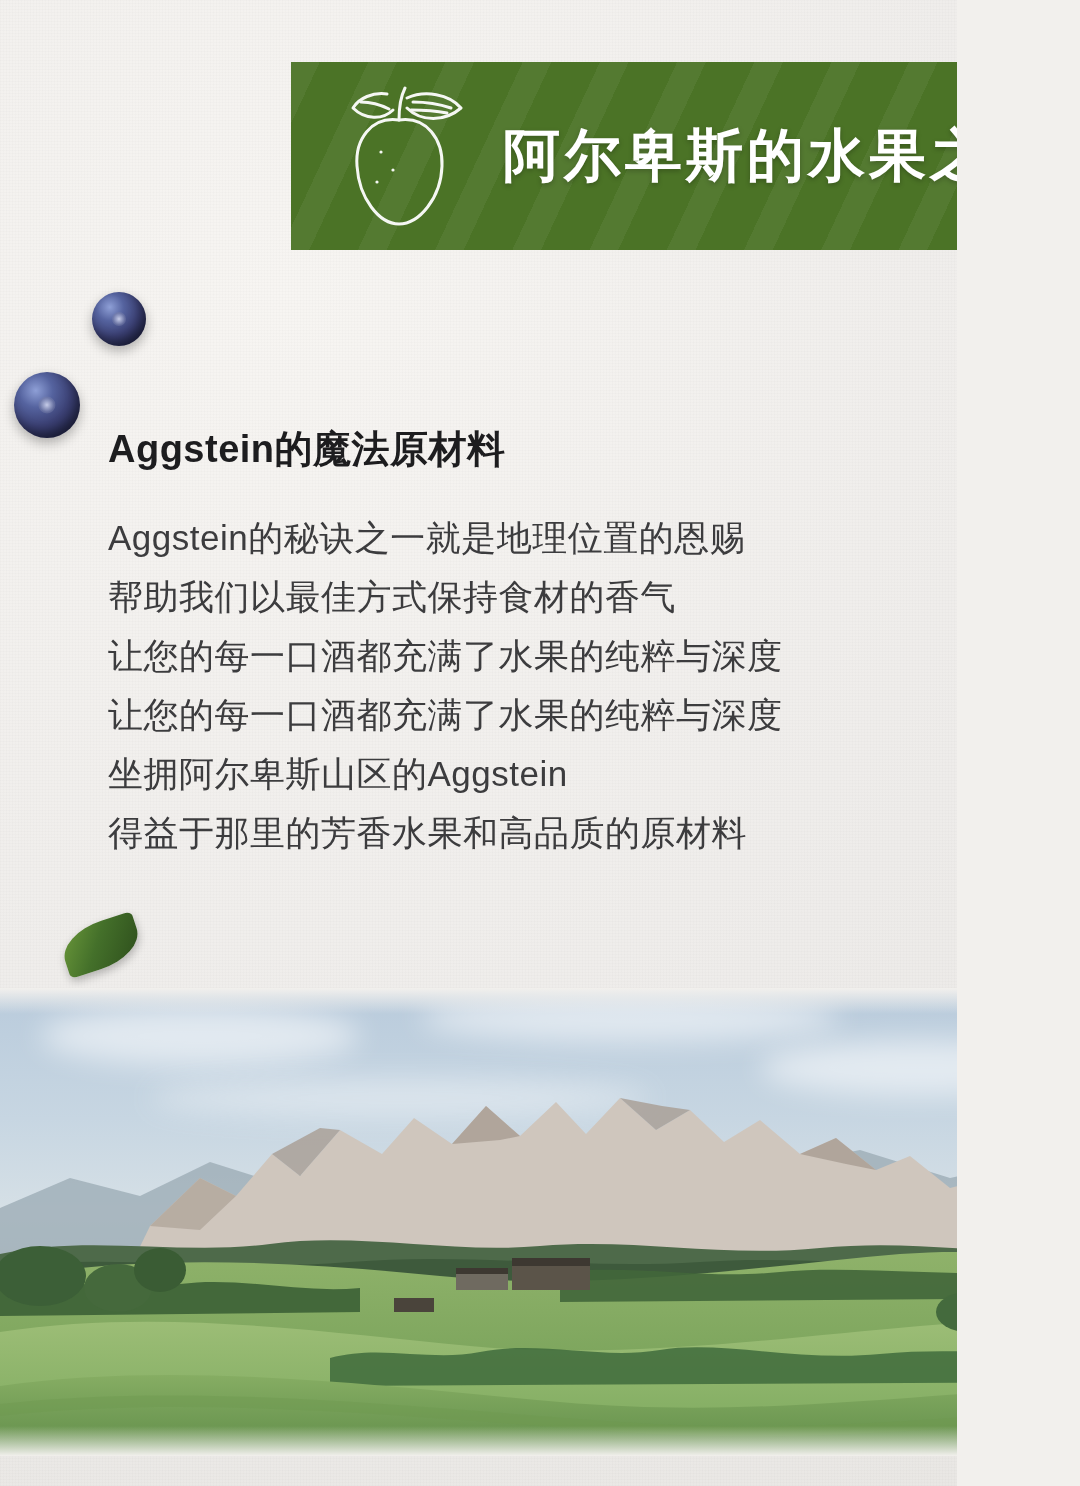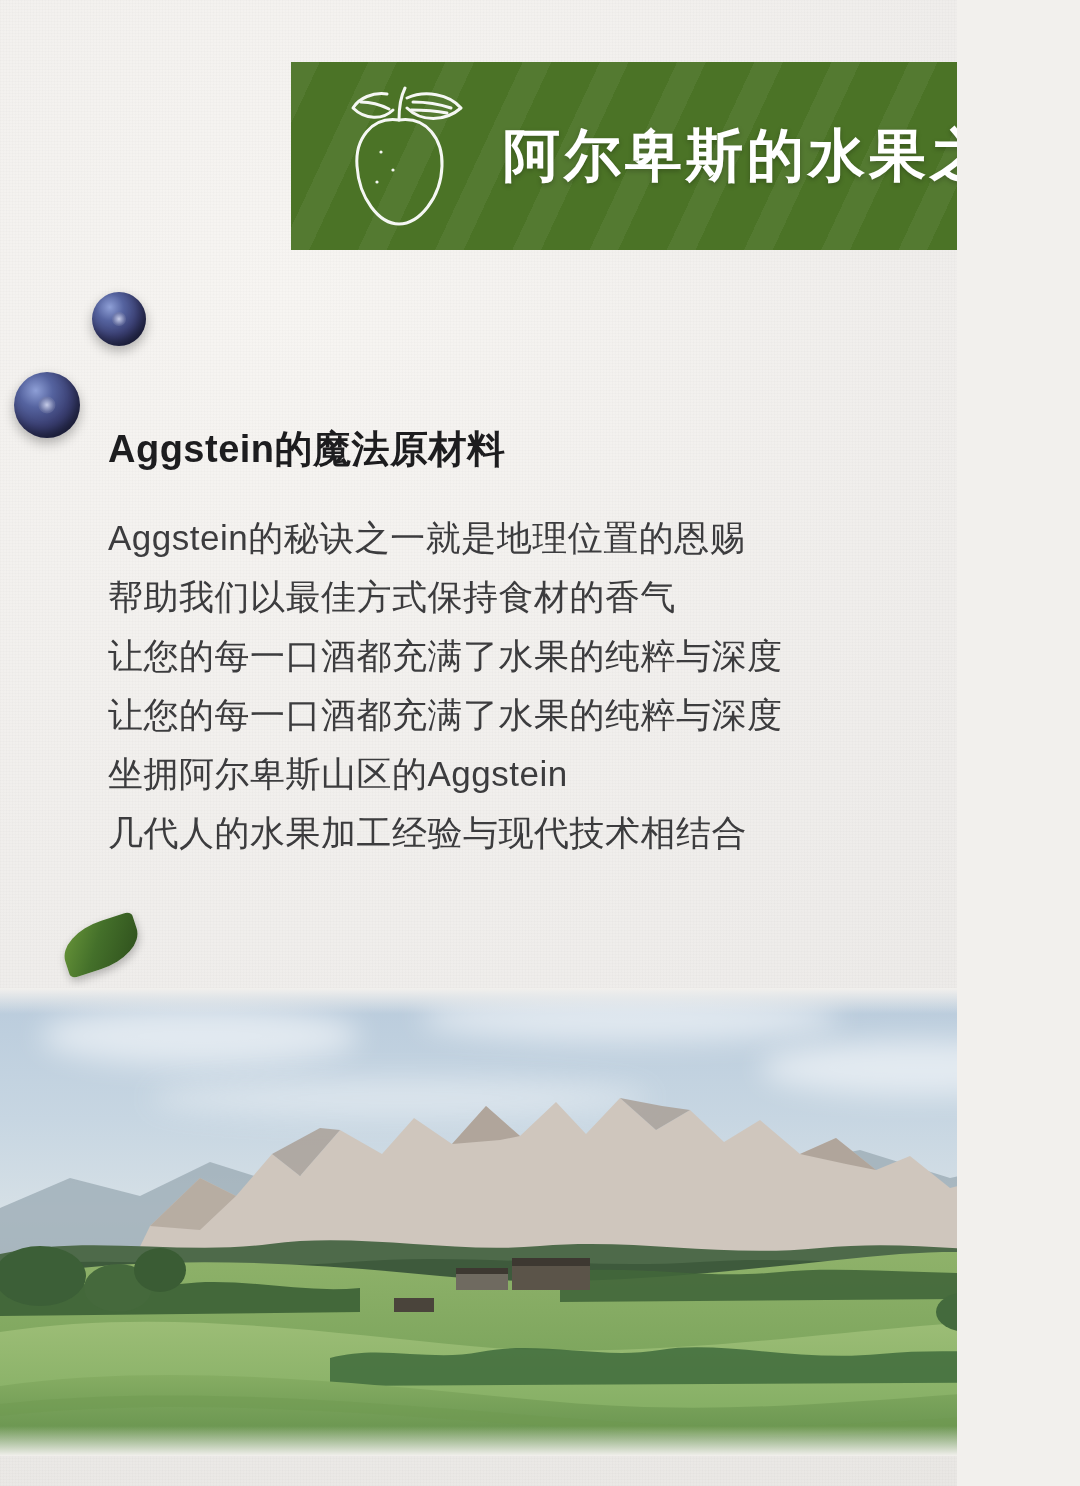--- a/index.html
+++ b/index.html
@@ -215,21 +215,21 @@
   <div class="leaf" id="leaf-2"></div>
 
   <div class="section-heading">Aggstein的魔法原材料</div>
 
   <div class="body-copy">
     <div class="body-line">Aggstein的秘诀之一就是地理位置的恩赐</div>
     <div class="body-line">帮助我们以最佳方式保持食材的香气</div>
     <div class="body-line">让您的每一口酒都充满了水果的纯粹与深度</div>
     <div class="body-line">让您的每一口酒都充满了水果的纯粹与深度</div>
     <div class="body-line">坐拥阿尔卑斯山区的Aggstein</div>
-    <div class="body-line">几代人的水果加工经验与现代技术相结合</div>
+    <div class="body-line">得益于那里的芳香水果和高品质的原材料</div>
   </div>
 
   <div class="photo">
     <div class="sky"></div>
     <div class="cloud c1"></div>
     <div class="cloud c2"></div>
     <div class="cloud c3"></div>
     <div class="cloud c4"></div>
 
     <svg class="mountains" viewBox="0 0 1080 230" preserveAspectRatio="none" aria-hidden="true">

